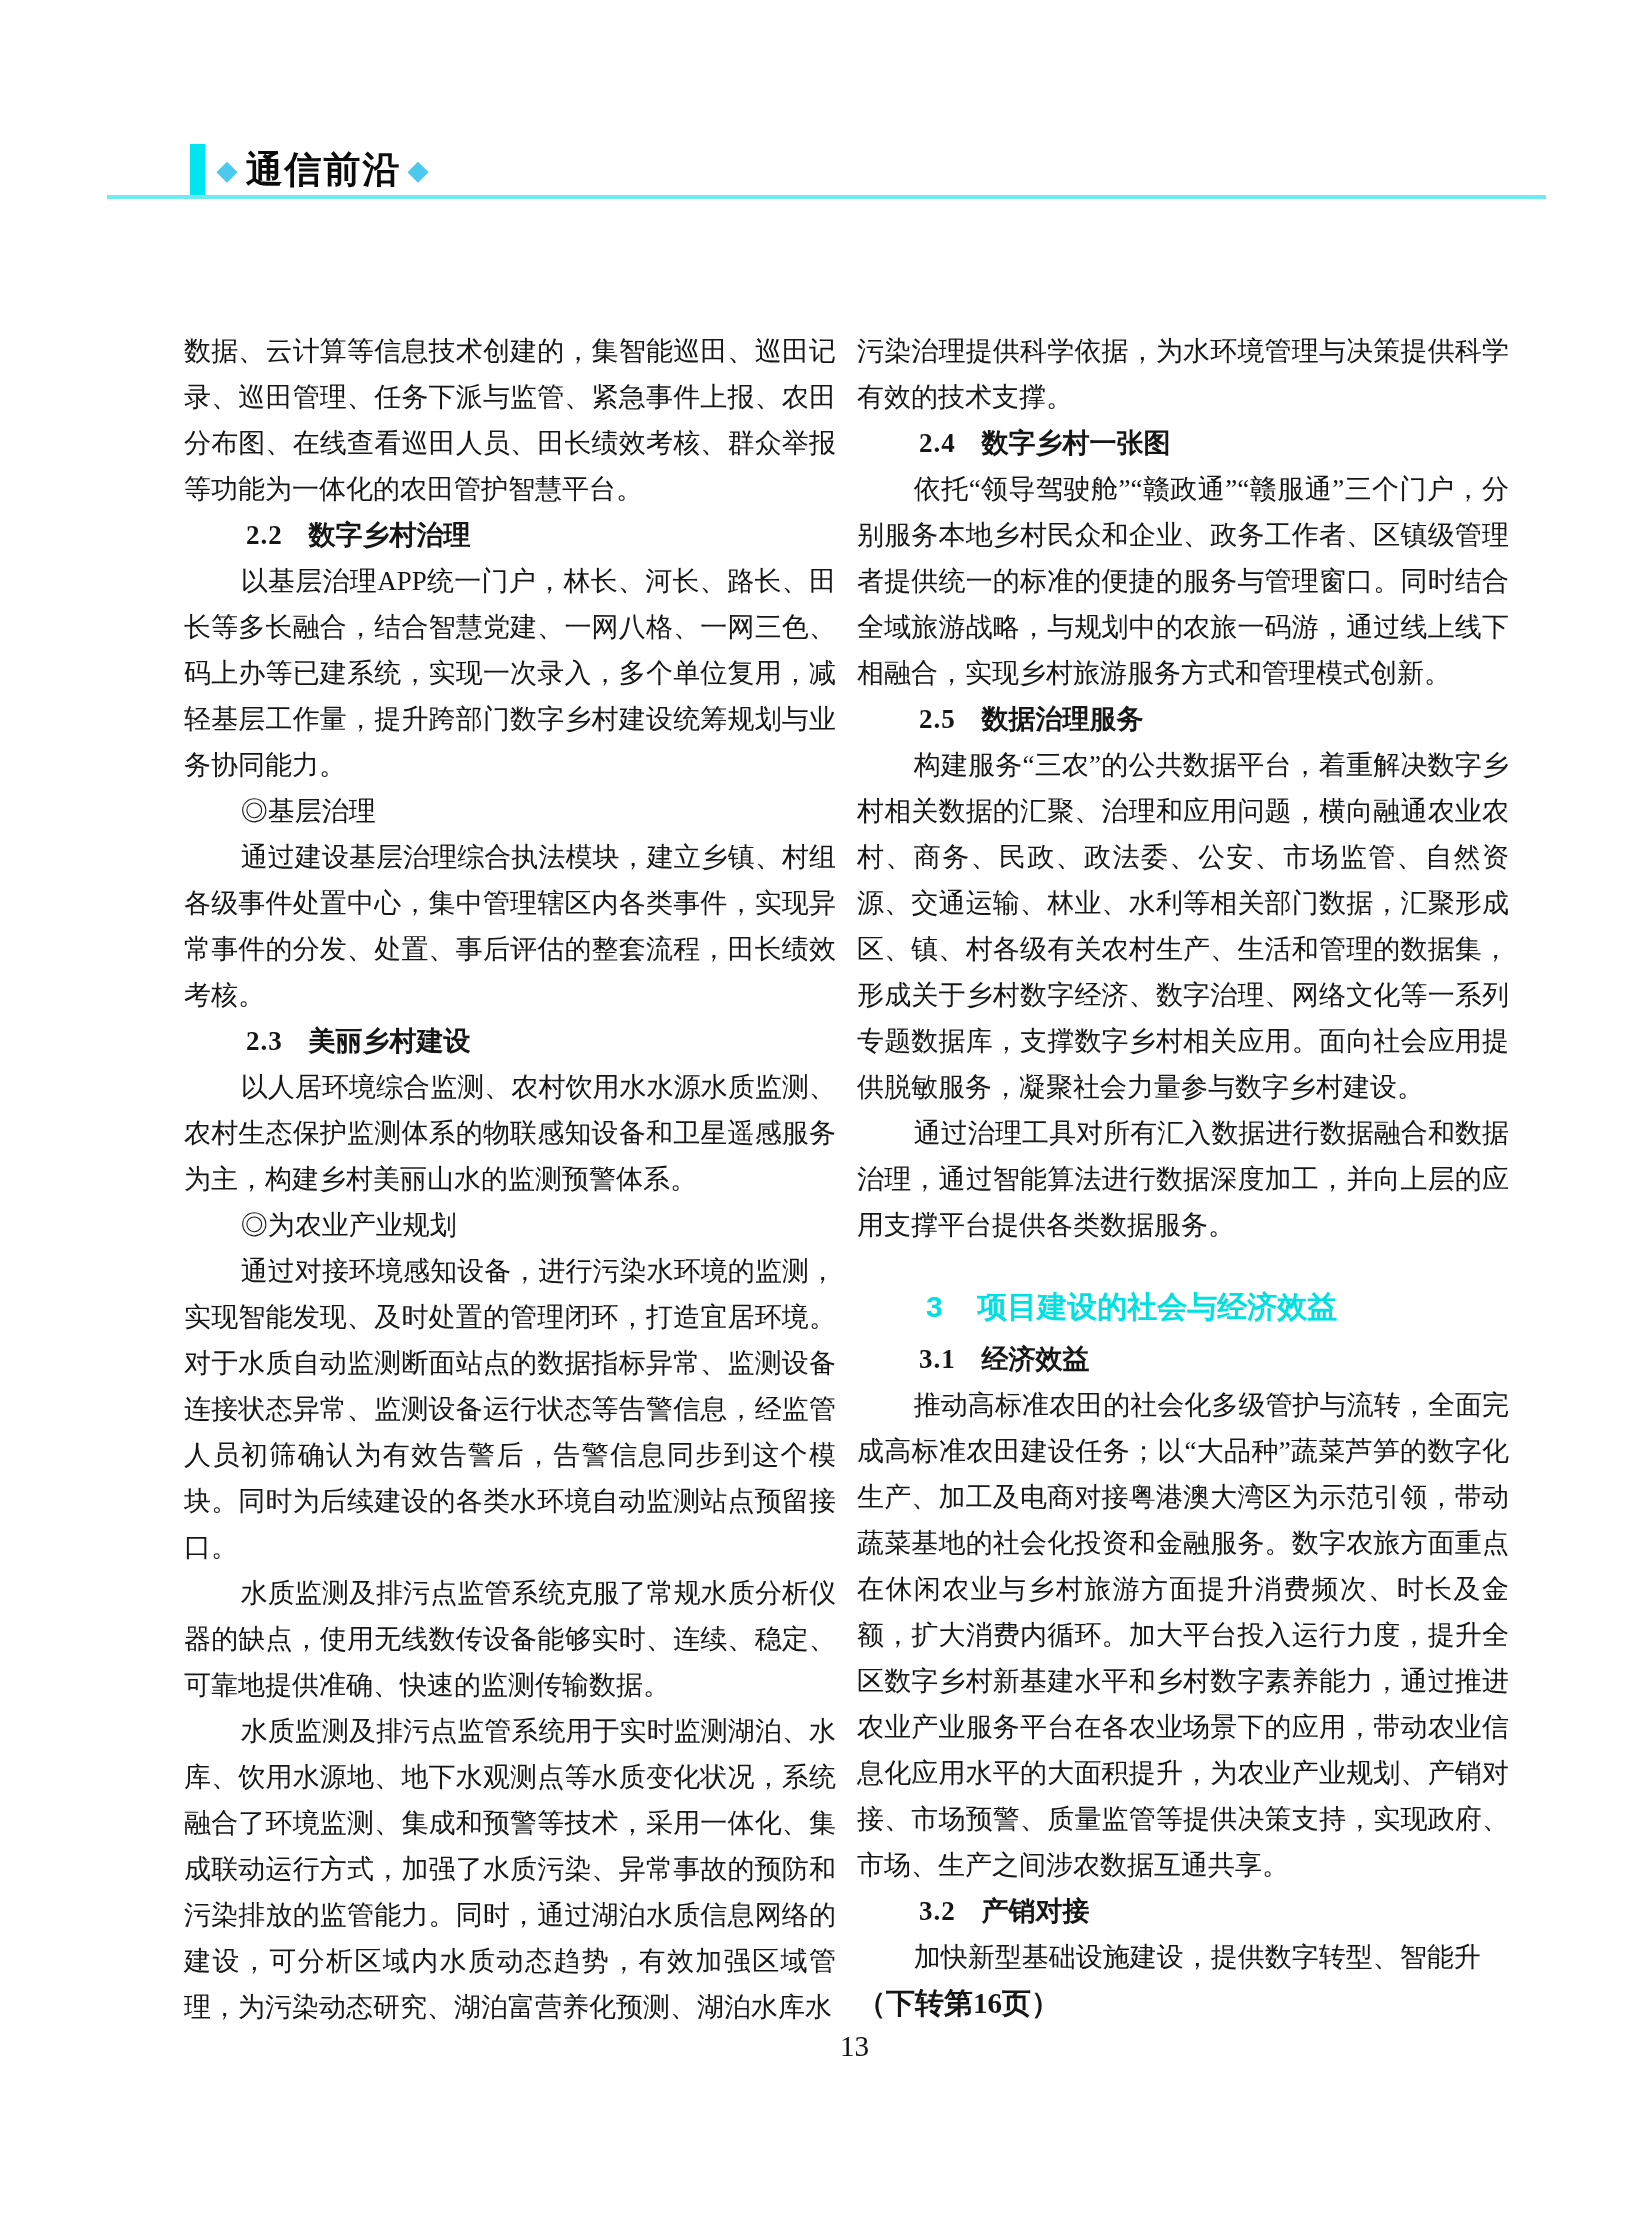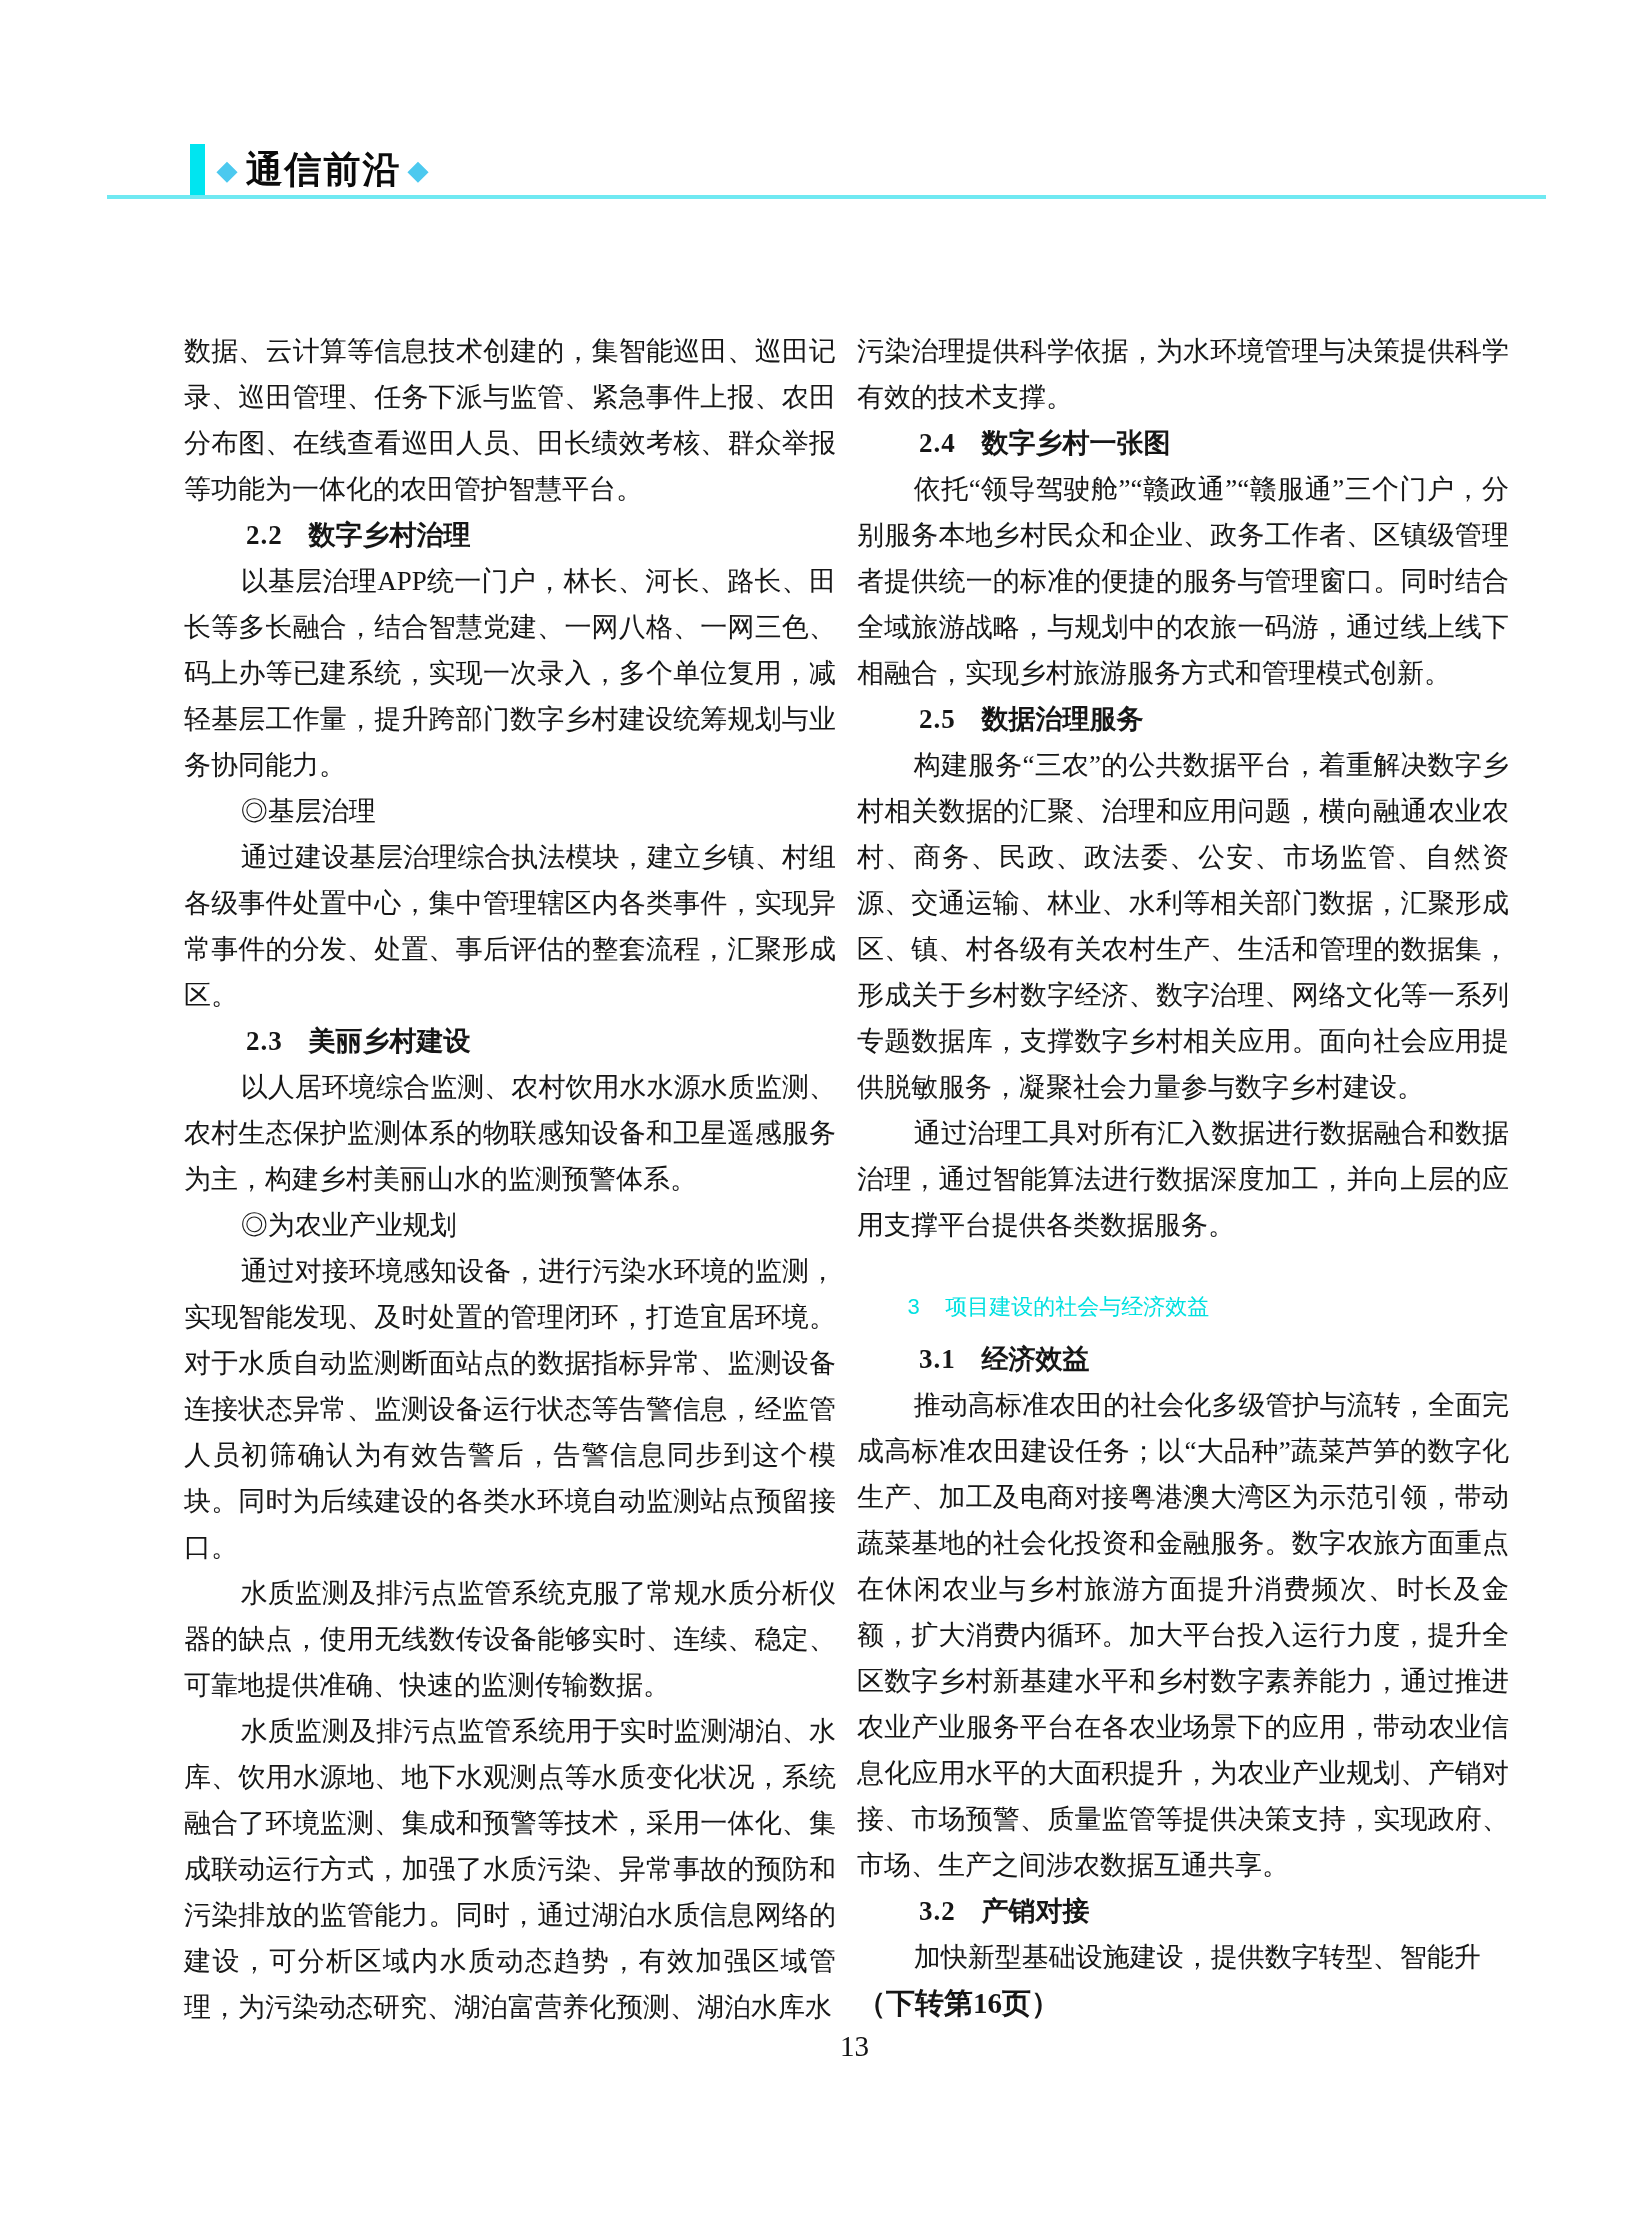--- a/index.html
+++ b/index.html
@@ -42,21 +42,21 @@
   .para { margin:0; text-indent:2.1em; }
   .no-indent { text-indent:0; }
   .sub-heading {
     margin:0; text-indent:2.3em;
     font-weight:bold;
   }
   .sub-heading .h-num { margin-right:0.95em; letter-spacing:1px; }
   .section-heading {
     margin:37px 0 7.8px; text-indent:2.3em;
     font-family:"Liberation Sans", sans-serif;
-    font-weight:normal; font-size:22px; line-height:43px;
+    font-weight:bold; font-size:30px; line-height:43px;
   }
   .section-heading .h-num { margin-right:1.15em; }
   .note {
     margin:0; text-indent:0;
     text-align:left; font-weight:bold;
     font-size:29px;
   }
   
   .footer-page-number {
     position:absolute; left:188px; top:2030px;
@@ -78,21 +78,21 @@
   </div>
 
   <div class="header-rule" style="background: rgb(111, 233, 242);"></div>
 
   <div class="columns">
     <div class="col">
         <p class="para no-indent">数据、云计算等信息技术创建的，集智能巡田、巡田记录、巡田管理、任务下派与监管、紧急事件上报、农田分布图、在线查看巡田人员、田长绩效考核、群众举报等功能为一体化的农田管护智慧平台。</p>
         <p class="sub-heading"><span class="h-num">2.2</span><span class="h-title">数字乡村治理</span></p>
         <p class="para">以基层治理APP统一门户，林长、河长、路长、田长等多长融合，结合智慧党建、一网八格、一网三色、码上办等已建系统，实现一次录入，多个单位复用，减轻基层工作量，提升跨部门数字乡村建设统筹规划与业务协同能力。</p>
         <p class="para">◎基层治理</p>
-        <p class="para">通过建设基层治理综合执法模块，建立乡镇、村组各级事件处置中心，集中管理辖区内各类事件，实现异常事件的分发、处置、事后评估的整套流程，汇聚形成区。</p>
+        <p class="para">通过建设基层治理综合执法模块，建立乡镇、村组各级事件处置中心，集中管理辖区内各类事件，实现异常事件的分发、处置、事后评估的整套流程，田长绩效考核。</p>
         <p class="sub-heading"><span class="h-num">2.3</span><span class="h-title">美丽乡村建设</span></p>
         <p class="para">以人居环境综合监测、农村饮用水水源水质监测、农村生态保护监测体系的物联感知设备和卫星遥感服务为主，构建乡村美丽山水的监测预警体系。</p>
         <p class="para">◎为农业产业规划</p>
         <p class="para">通过对接环境感知设备，进行污染水环境的监测，实现智能发现、及时处置的管理闭环，打造宜居环境。对于水质自动监测断面站点的数据指标异常、监测设备连接状态异常、监测设备运行状态等告警信息，经监管人员初筛确认为有效告警后，告警信息同步到这个模块。同时为后续建设的各类水环境自动监测站点预留接口。</p>
         <p class="para">水质监测及排污点监管系统克服了常规水质分析仪器的缺点，使用无线数传设备能够实时、连续、稳定、可靠地提供准确、快速的监测传输数据。</p>
         <p class="para">水质监测及排污点监管系统用于实时监测湖泊、水库、饮用水源地、地下水观测点等水质变化状况，系统融合了环境监测、集成和预警等技术，采用一体化、集成联动运行方式，加强了水质污染、异常事故的预防和污染排放的监管能力。同时，通过湖泊水质信息网络的建设，可分析区域内水质动态趋势，有效加强区域管理，为污染动态研究、湖泊富营养化预测、湖泊水库水</p>
       </div>
     <div class="col">
         <p class="para no-indent">污染治理提供科学依据，为水环境管理与决策提供科学有效的技术支撑。</p>
         <p class="sub-heading"><span class="h-num">2.4</span><span class="h-title">数字乡村一张图</span></p>

